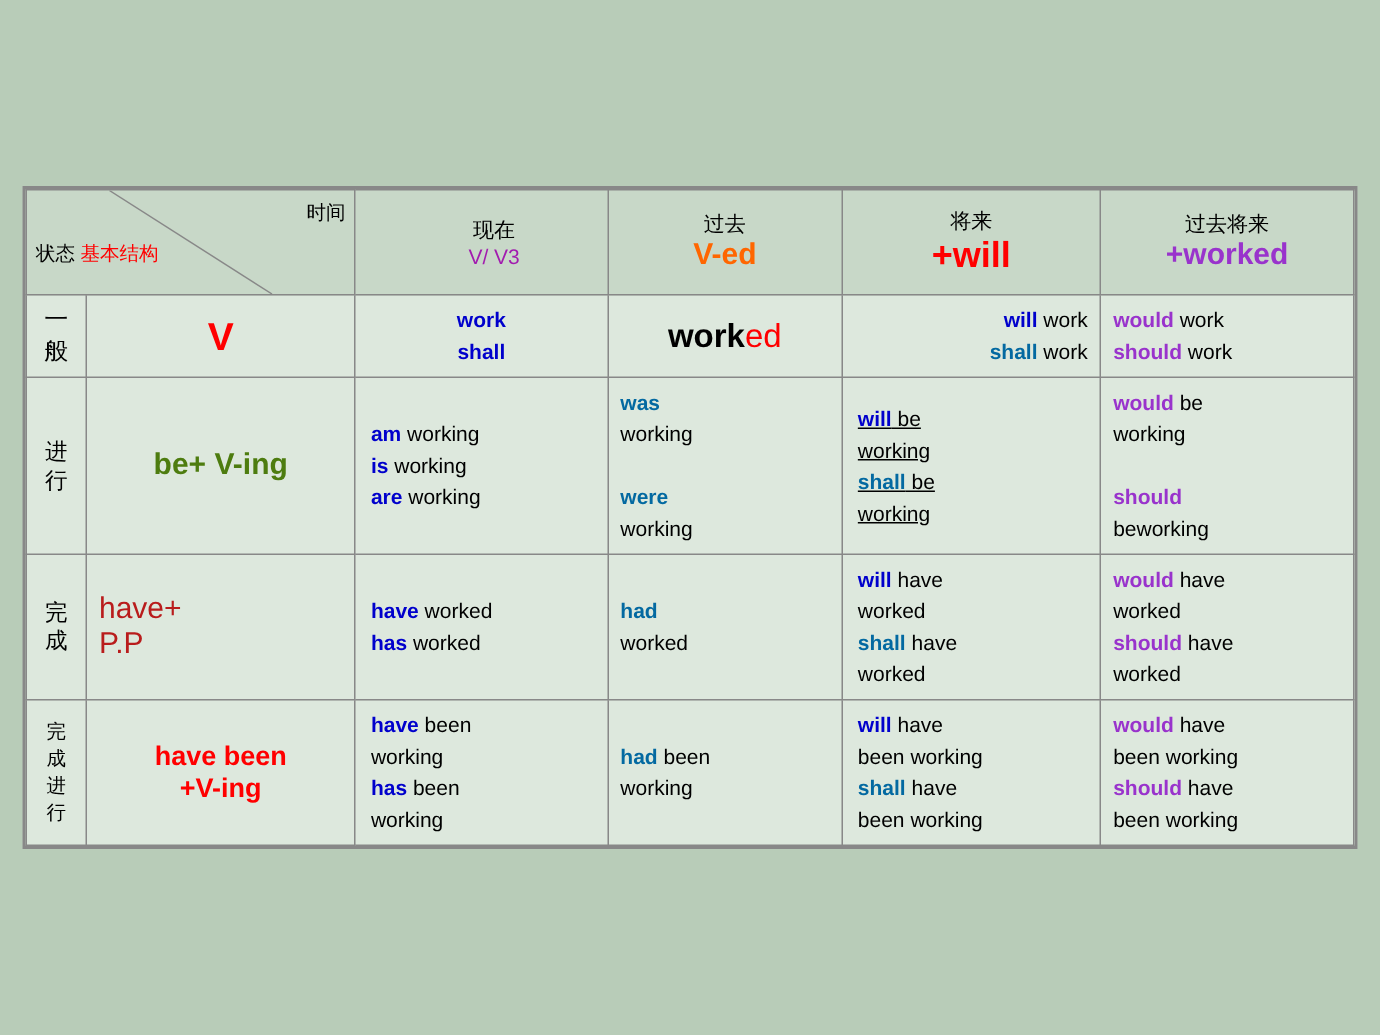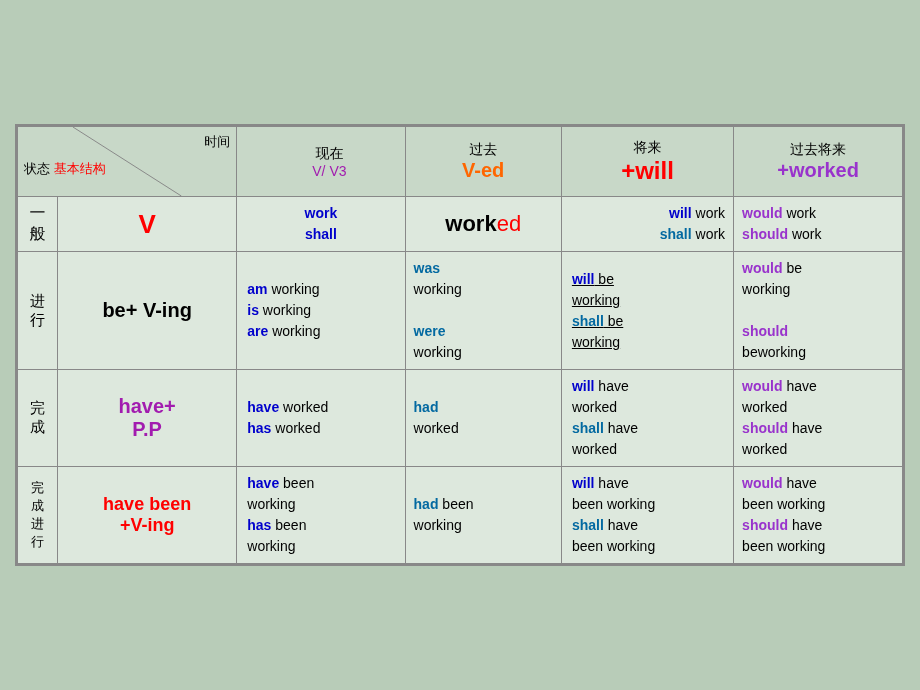--- a/index.html
+++ b/index.html
@@ -88,30 +88,30 @@
     .row-wancheng td { background: #dde8dd; }
     .row-wanjinxing td { background: #dde8dd; }
 
     .structure-v {
       color: #ff0000;
       font-size: 26px;
       font-weight: bold;
       text-align: center;
     }
     .structure-be {
-      color: #000000;
+      color: #4d7c0f;
       font-size: 20px;
       font-weight: bold;
       text-align: center;
     }
     .structure-have {
-      color: #a21caf;
+      color: #b91c1c;
       font-size: 20px;
-      font-weight: bold;
-      text-align: center;
+      font-weight: normal;
+      text-align: left;
     }
     .structure-havebeen {
       color: #ff0000;
       font-size: 18px;
       font-weight: bold;
       text-align: center;
     }
 
     
     .worked-big { font-size: 22px; font-weight: bold; color: #000; }

